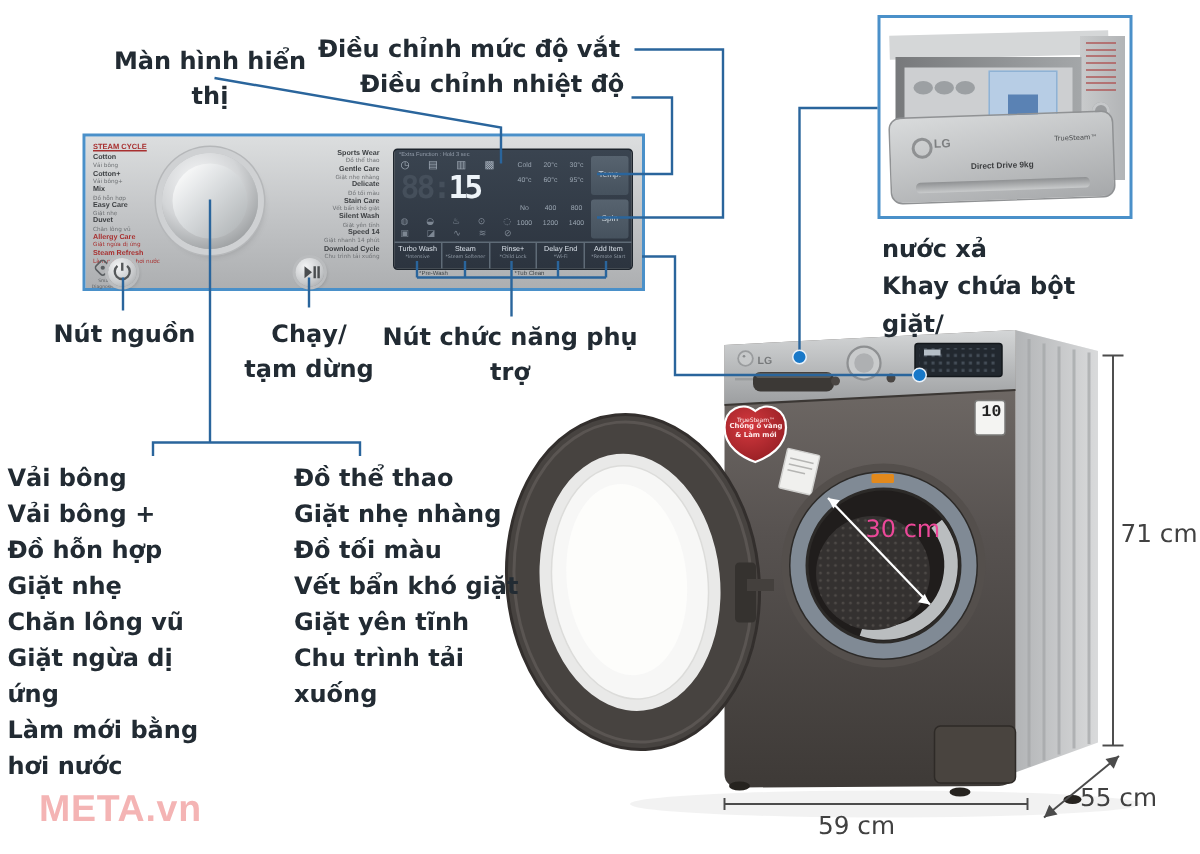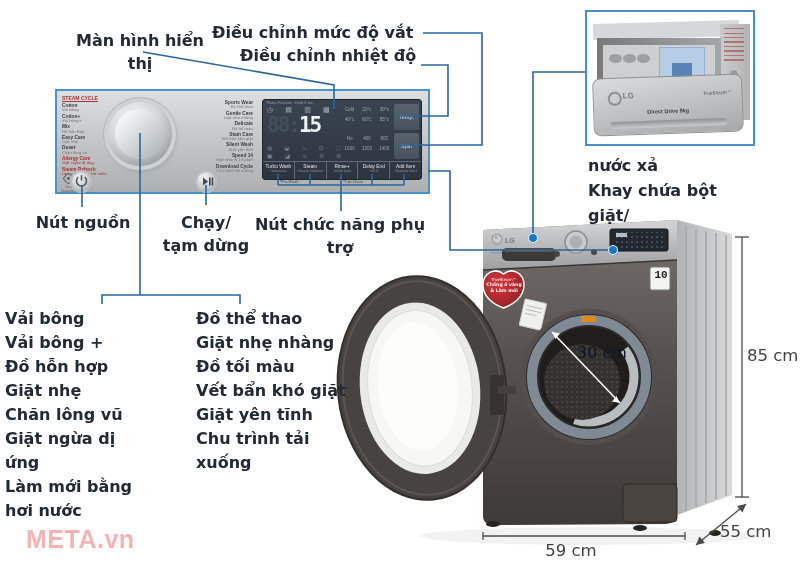--- a/index.html
+++ b/index.html
@@ -82,21 +82,21 @@
     font-weight:bold;color:#3c3e40;font-family:"Liberation Sans",sans-serif;}
   .ins-groove{position:absolute;left:16px;bottom:6px;width:116px;height:7px;border-radius:3px;
     background:linear-gradient(180deg,#8f9193,#c9cbcc);}
 
   
   .redbadge{position:absolute;left:486px;top:277px;width:36px;text-align:center;color:#ffecec;z-index:4;}
   .rb1{font-size:4px;line-height:5px;}
   .rb2{font-size:4.6px;line-height:5.6px;font-weight:bold;}
   .tenbadge{position:absolute;left:651px;top:269px;width:20px;text-align:center;z-index:4;
     font-size:11px;font-weight:bold;color:#222;font-family:Liberation Mono, monospace;}
-  .d30{position:absolute;left:577px;top:343px;width:64px;color:#0f172a;font-size:16px;z-index:4;}
+  .d30{position:absolute;left:577px;top:343px;width:64px;color:#ec4899;font-size:16px;z-index:4;}
 </style>
 </head>
 <body>
 
 <div class="stage">
 
   <svg class="machine" width="470" height="375" viewBox="0 0 470 375">
     <defs>
       <linearGradient id="frontG" x1="0" y1="0" x2="0" y2="1">
         <stop offset="0" stop-color="#76706c"></stop>
@@ -412,21 +412,21 @@
   </div>
 
   <div class="redbadge">
     <div class="rb1">TrueSteam™</div>
     <div class="rb2">Chống ố vàng</div>
     <div class="rb2">&amp; Làm mới</div>
   </div>
   <div class="tenbadge">10</div>
   <div class="d30">30 cm</div>
 
-  <div class="dim" style="left:747px;top:346px;width:52px;">85 cm</div>
+  <div class="dim" style="left:747px;top:346px;width:52px;">71 cm</div>
   <div class="dim ctr" style="left:521px;top:541px;width:100px;">59 cm</div>
   <div class="dim" style="left:720px;top:522px;width:80px;">55 cm</div>
 
   <div class="wm">META.vn</div>
 
   <svg class="callouts" width="800" height="569" viewBox="0 0 800 569">
     <g fill="none" stroke="#2a659c" stroke-width="1.6">
       <path d="M423,33 H482 V145 H398"></path>
       <path d="M421,65 H448 V116 H398"></path>
       <path d="M143,52 L334,85 V109"></path>

